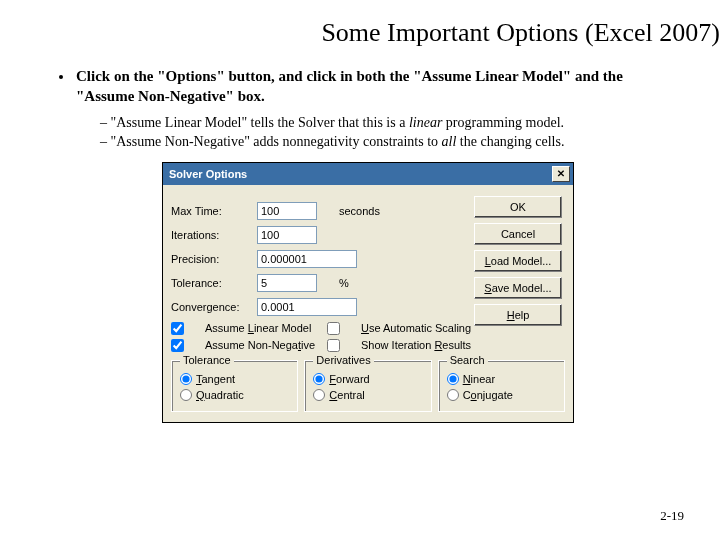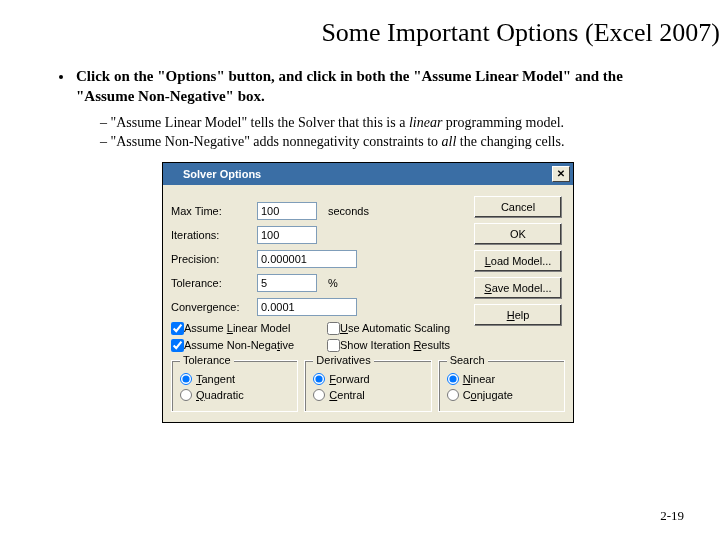--- a/index.html
+++ b/index.html
@@ -46,21 +46,21 @@
     font-size: 11px;
     color: #000;
   }
   .titlebar {
     display: flex;
     align-items: center;
     justify-content: space-between;
     background: linear-gradient(90deg, #3a6ea5 0%, #3a6ea5 60%, #a6caf0 100%);
     background: #3a6ea5;
     color: #fff;
-    padding: 3px 3px 3px 20px;
+    padding: 3px 3px 3px 6px;
     font-weight: bold;
   }
   .close-btn {
     width: 18px; height: 16px;
     background: #ece9d8;
     border: 1px solid #fff;
     border-right-color:#404040; border-bottom-color:#404040;
     color:#000; font-weight:bold;
     display:flex; align-items:center; justify-content:center;
     font-size:10px; line-height:1;
@@ -77,21 +77,21 @@
   .field {
     border: 1px solid #7f9db9;
     background: #fff;
     height: 18px;
     padding: 1px 3px;
     font-family: Tahoma, Arial, sans-serif;
     font-size: 11px;
   }
   .f-100 { width: 60px; }
   .f-wide { width: 100px; }
-  .suffix { margin-left: 11px; }
+  .suffix { margin-left: 22px; }
   .btn-col {
     position: absolute;
     right: 12px;
     top: 34px;
     display: flex;
     flex-direction: column;
     gap: 5px;
   }
   .btn {
     width: 88px;
@@ -107,21 +107,21 @@
   }
   .dialog-rel { position: relative; }
 
   .cb-grid {
     display: grid;
     grid-template-columns: 156px 156px;
     row-gap: 4px;
     margin-top: 6px;
   }
   .cb {
-    display: flex; align-items: flex-start; gap: 0;
+    display: flex; align-items: flex-start; gap: 21px;
   }
   .cb input { margin:0; width:13px; height:13px; }
   .u { text-decoration: underline; }
 
   .groupbox-row {
     display: flex;
     gap: 6px;
     margin-top: 8px;
   }
   .groupbox {
@@ -244,22 +244,22 @@
             <label class="radio">
                 <input type="radio" name="sea" style="">
                 <span><span>C</span><span class="u">o</span><span>njugate</span></span>
               </label>
           </div>
         </div>
       </div>
     </div>
 
     <div class="btn-col">
+      <div class="btn">OK</div>
       <div class="btn">Cancel</div>
-      <div class="btn">OK</div>
       <div class="btn">
           <span><span class="u">L</span>oad Model...</span>
         </div>
       <div class="btn">
           <span><span class="u">S</span>ave Model...</span>
         </div>
       <div class="btn">
           <span><span class="u">H</span>elp</span>
         </div>
     </div>

